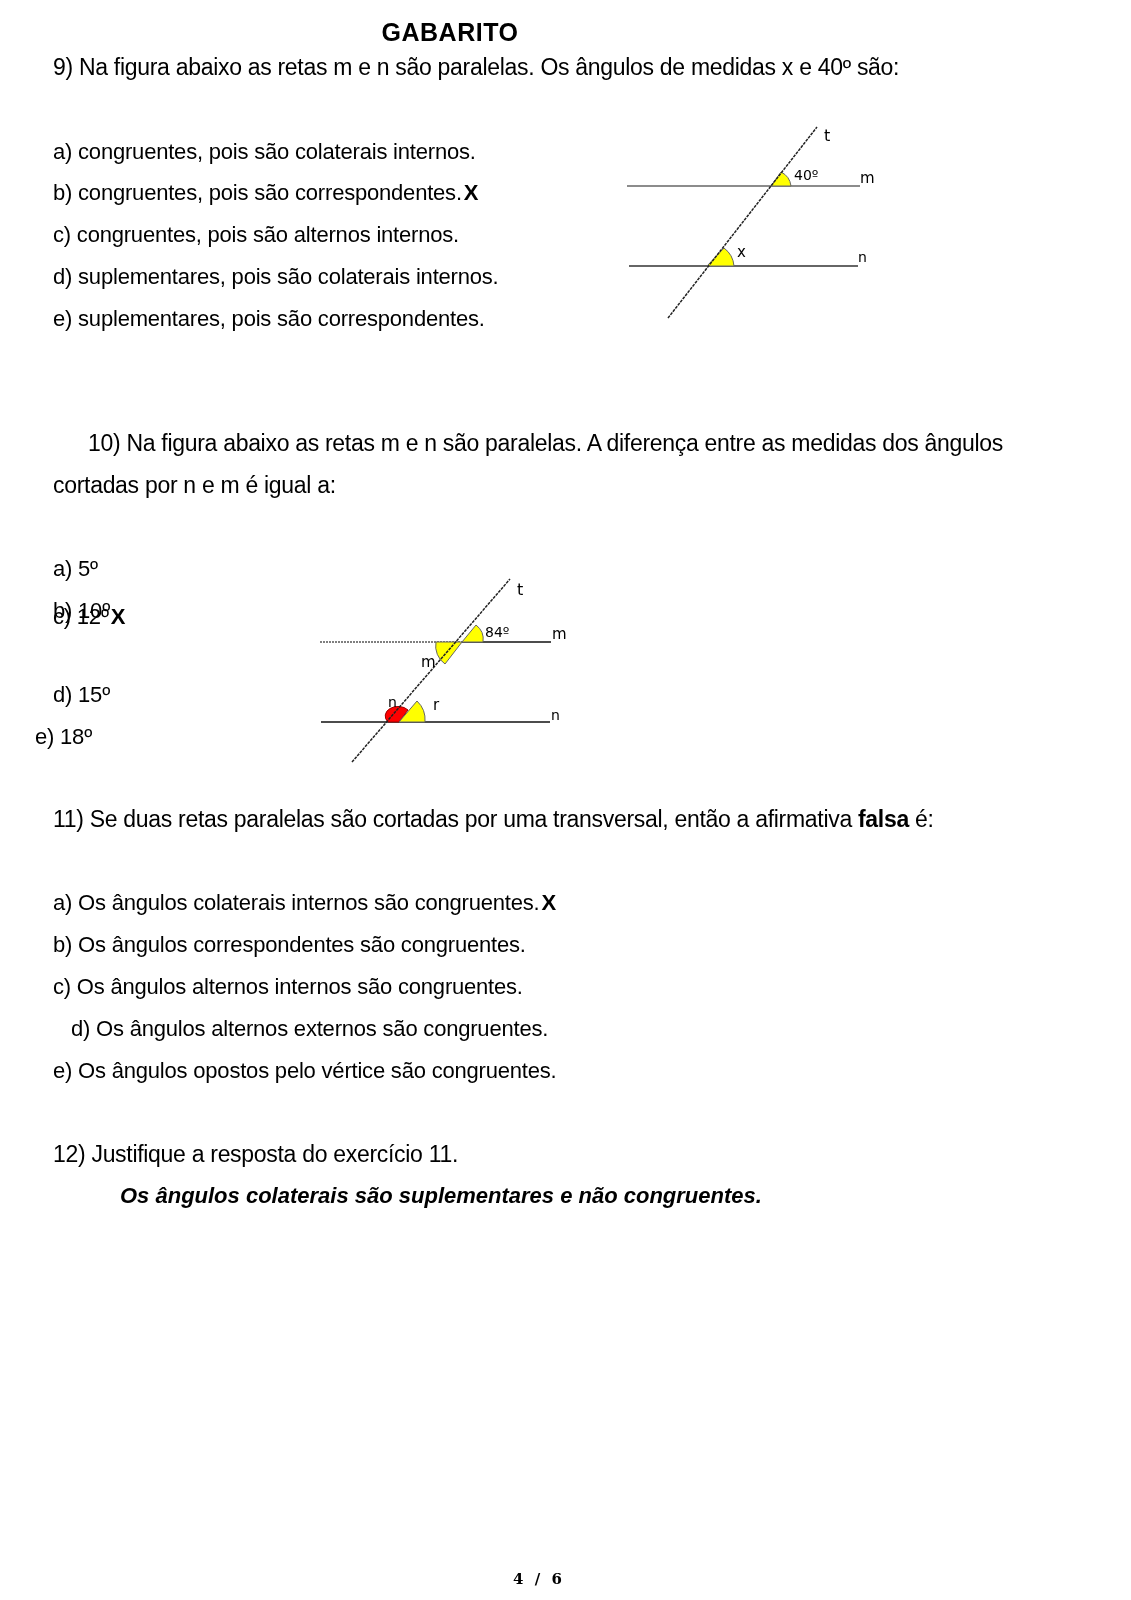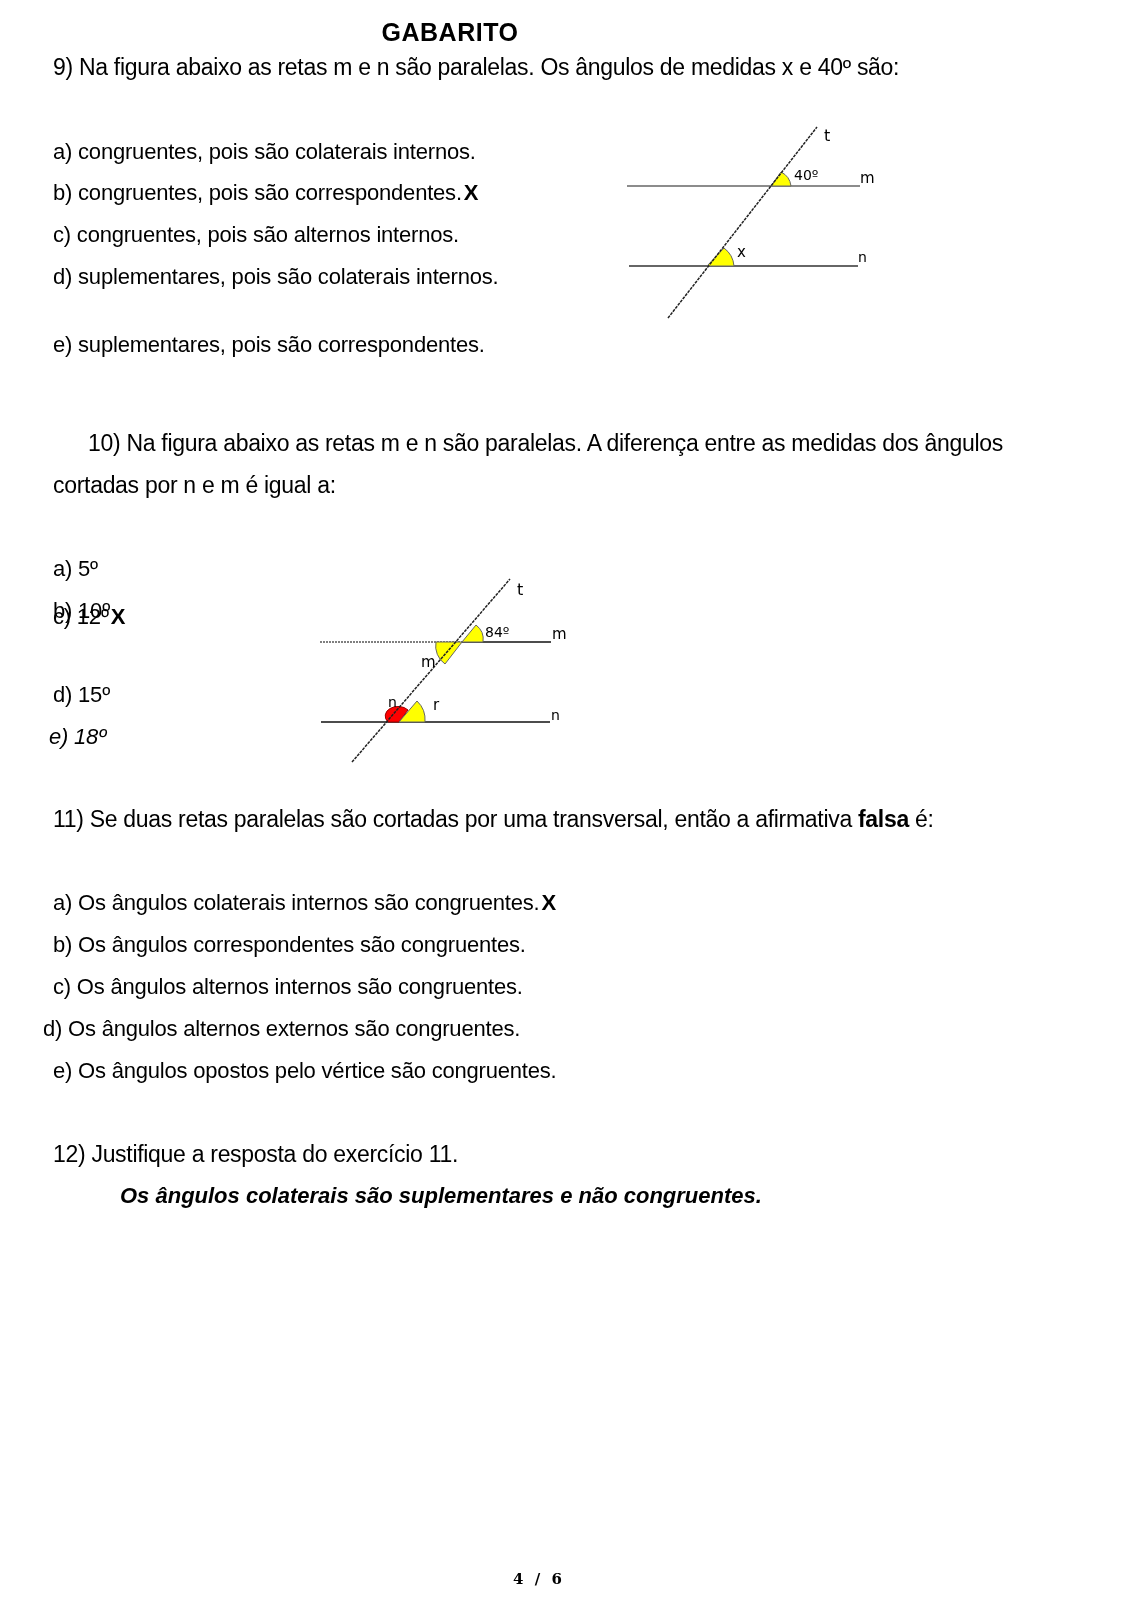--- a/index.html
+++ b/index.html
@@ -20,21 +20,21 @@
 <body>
 
 <div class="abs title">GABARITO</div>
 
 <div class="abs q" style="left:53px; top:54px;text-align:center;">9) Na figura abaixo as retas m e n são paralelas. Os ângulos de medidas x e 40º são:</div>
 
 <div class="abs opt" style="left:53px; top:139px;"><span>a) congruentes, pois são colaterais internos.</span><span class="mark"></span></div>
 <div class="abs opt" style="left:53px; top:180px;"><span>b) congruentes, pois são correspondentes.</span><span class="mark">X</span></div>
 <div class="abs opt" style="left:53px; top:222px;"><span>c) congruentes, pois são alternos internos.</span><span class="mark"></span></div>
 <div class="abs opt" style="left:53px; top:264px;"><span>d) suplementares, pois são colaterais internos.</span><span class="mark"></span></div>
-<div class="abs opt" style="left:53px; top:306px;margin-top:26px;"><span>e) suplementares, pois são correspondentes.</span><span class="mark"></span></div>
+<div class="abs opt" style="left:53px; top:306px;"><span>e) suplementares, pois são correspondentes.</span><span class="mark"></span></div>
 
 <svg class="abs" style="left:600px; top:110px;" width="280" height="220">
   <line x1="27" y1="76" x2="260" y2="76" stroke="#666" stroke-width="1.5"></line>
   <line x1="29" y1="156" x2="258" y2="156" stroke="#333" stroke-width="1.5"></line>
   <path d="M171,76 L181,62 A18,18 0 0 1 191,76 Z" fill="#ffff00" stroke="#666" stroke-width="1"></path>
   <path d="M107,156 L124,138 A25,25 0 0 1 134,156 Z" fill="#ffff00" stroke="#666" stroke-width="1"></path>
   <line x1="68" y1="208" x2="217" y2="17" stroke="#222" stroke-width="1.5" stroke-dasharray="3,1"></line>
   <text x="224" y="31" font-size="16">t</text>
   <text x="194" y="70" font-size="14">40º</text>
   <text x="260" y="73" font-size="15">m</text>
@@ -42,21 +42,21 @@
   <text x="258" y="152" font-size="14">n</text>
 </svg>
 
 <div class="abs q" style="left:53px; top:430px;margin-left:35px;">10) Na figura abaixo as retas m e n são paralelas. A diferença entre as medidas dos ângulos</div>
 <div class="abs q" style="left:53px; top:472px;">cortadas por n e m é igual a:</div>
 
 <div class="abs opt" style="left:53px; top:556px;"><span>a) 5º</span><span class="mark"></span></div>
 <div class="abs opt" style="left:53px; top:598px;"><span>b) 10º</span><span class="mark"></span></div>
 <div class="abs opt" style="left:53px; top:604px;"><span>c) 12º</span><span class="mark">X</span></div>
 <div class="abs opt" style="left:53px; top:682px;"><span>d) 15º</span><span class="mark"></span></div>
-<div class="abs opt" style="left:49px; top:724px;font-style:italic;"><span>e) 18º</span><span class="mark"></span></div>
+<div class="abs opt" style="left:35px; top:724px;"><span>e) 18º</span><span class="mark"></span></div>
 
 <svg class="abs" style="left:300px; top:555px;" width="280" height="210">
   <line x1="20" y1="87" x2="162" y2="87" stroke="#555" stroke-width="1.5" stroke-dasharray="2,1"></line>
   <line x1="162" y1="87" x2="251" y2="87" stroke="#111" stroke-width="1.5"></line>
   <line x1="21" y1="167" x2="250" y2="167" stroke="#111" stroke-width="1.5"></line>
   <path d="M162,87 L176,70 A18,18 0 0 1 183,87 Z" fill="#ffff00" stroke="#666" stroke-width="1"></path>
   <path d="M162,87 L136,87 A22,22 0 0 0 145,109 Z" fill="#ffff00" stroke="#666" stroke-width="1"></path>
   <path d="M99,167 L88,167 A12,9 0 0 1 108,155 Z" fill="#ff0000" stroke="#900" stroke-width="1"></path>
   <path d="M99,167 L117,146 A26,26 0 0 1 125,167 Z" fill="#ffff00" stroke="#666" stroke-width="1"></path>
   <line x1="52" y1="207" x2="210" y2="24" stroke="#222" stroke-width="1.5" stroke-dasharray="3,1"></line>
@@ -67,19 +67,19 @@
   <text x="88" y="152" font-size="14">n</text>
   <text x="133" y="155" font-size="15">r</text>
   <text x="251" y="165" font-size="14">n</text>
 </svg>
 
 <div class="abs q" style="left:53px; top:806px;"><span>11) Se duas retas paralelas são cortadas por uma transversal, então a afirmativa </span><b>falsa</b><span> é:</span></div>
 
 <div class="abs opt" style="left:53px; top:890px;"><span>a) Os ângulos colaterais internos são congruentes.</span><span class="mark">X</span></div>
 <div class="abs opt" style="left:53px; top:932px;"><span>b) Os ângulos correspondentes são congruentes.</span><span class="mark"></span></div>
 <div class="abs opt" style="left:53px; top:974px;"><span>c) Os ângulos alternos internos são congruentes.</span><span class="mark"></span></div>
-<div class="abs opt" style="left:43px; top:1016px;"><span>d) Os ângulos alternos externos são congruentes.</span><span class="mark"></span></div>
+<div class="abs opt" style="left:71px; top:1016px;"><span>d) Os ângulos alternos externos são congruentes.</span><span class="mark"></span></div>
 <div class="abs opt" style="left:53px; top:1058px;"><span>e) Os ângulos opostos pelo vértice são congruentes.</span><span class="mark"></span></div>
 
 <div class="abs q" style="left:53px; top:1141px;">12) Justifique a resposta do exercício 11.</div>
 <div class="abs answer" style="left:120px; top:1183px;">Os ângulos colaterais são suplementares e não congruentes.</div>
 
 <div class="abs footer">4 / 6</div>
 
 </body></html>

